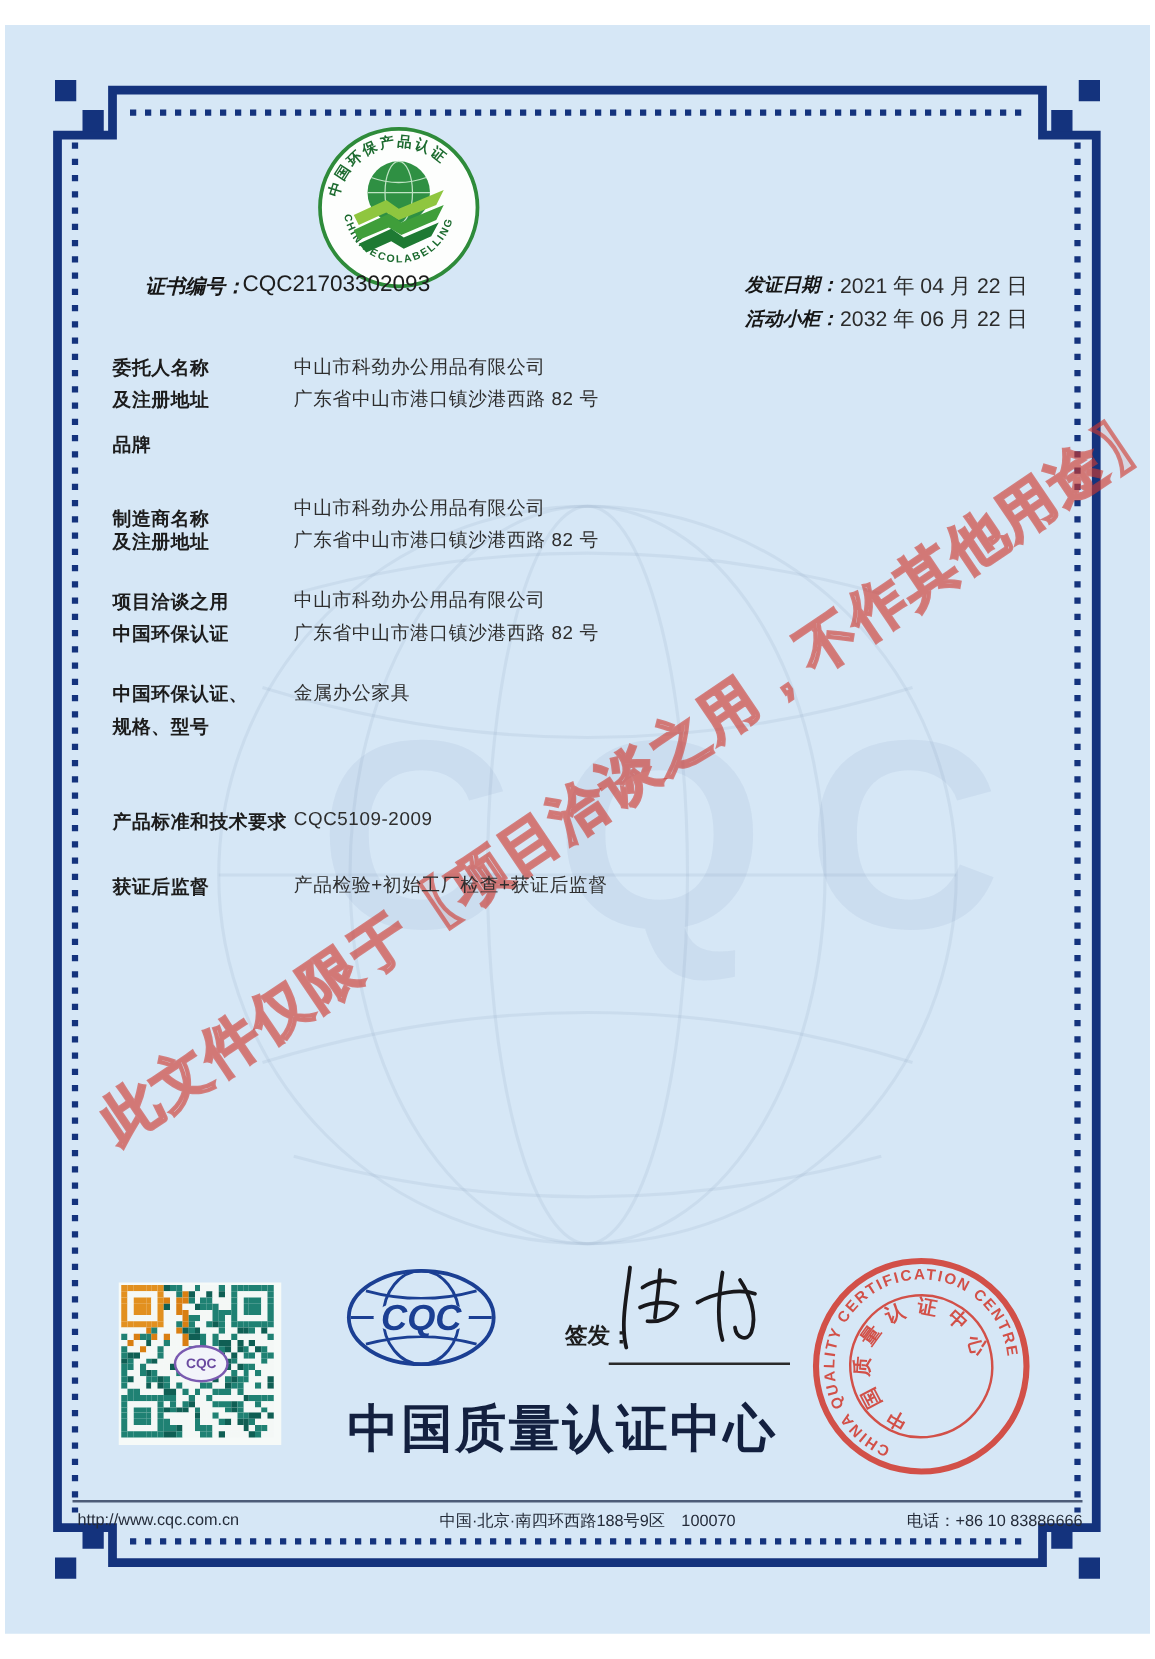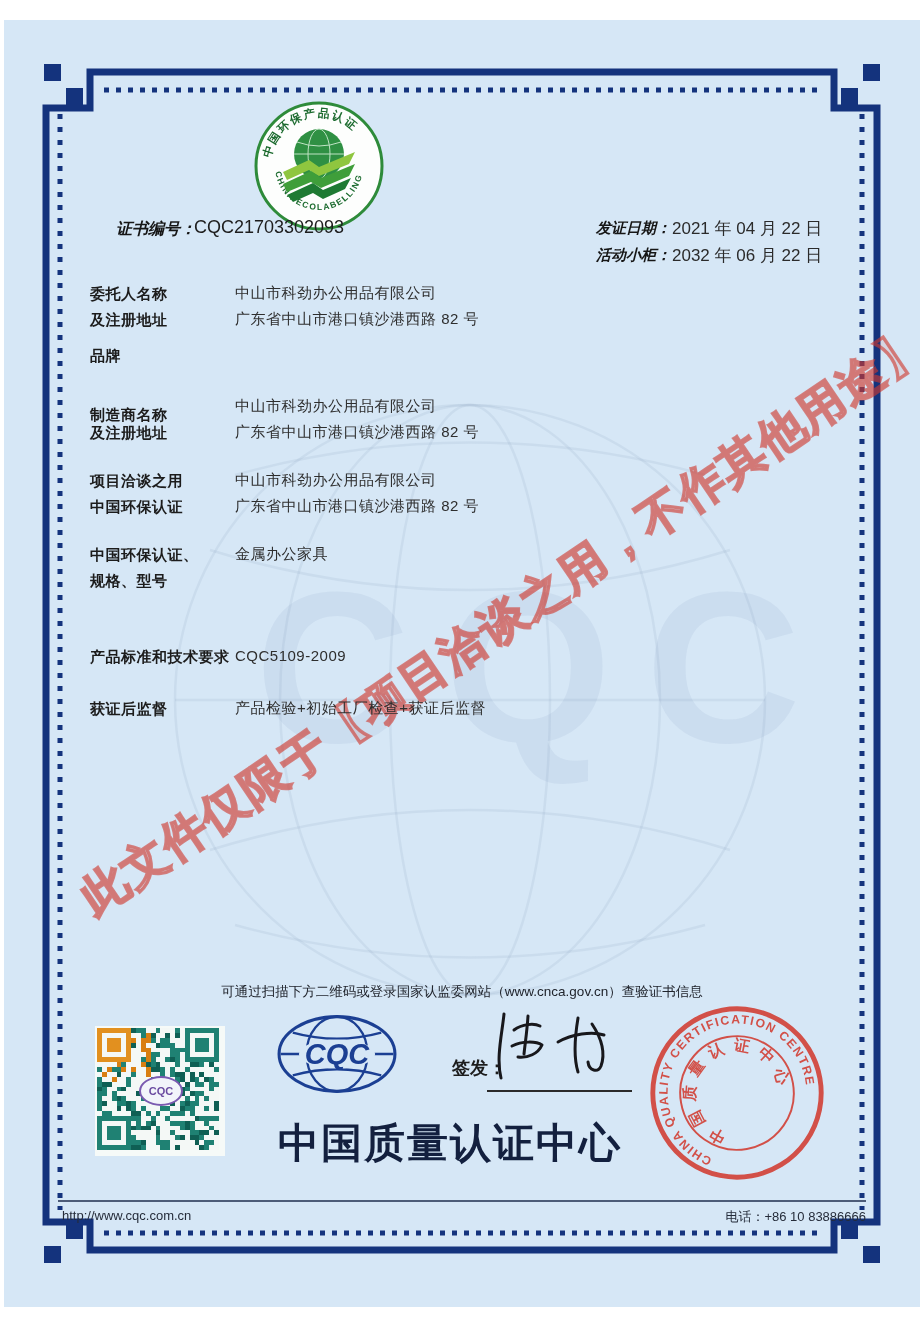--- a/index.html
+++ b/index.html
@@ -141,21 +141,20 @@
 
   <span class="flabel" style="top:546px">中国环保认证、</span>
   <span class="flabel" style="top:572px">规格、型号</span>
   <span class="fval" style="top:545px">金属办公家具</span>
 
   <span class="flabel" style="top:648px">产品标准和技术要求</span>
   <span class="fval" style="top:647px">CQC5109-2009</span>
   <span class="flabel" style="top:700px">获证后监督</span>
   <span class="fval" style="top:699px">产品检验+初始工厂检查+获证后监督</span>
 
-  <div class="verify">可通过扫描下方二维码或登录国家认监委网站（www.cnca.gov.cn）查验证书信息</div>
 
   <div class="qr-wrap">
     <div class="qr-grid">
         <div style="background: rgb(226, 144, 31);"></div>
         <div style="background: rgb(226, 144, 31);"></div>
         <div style="background: rgb(226, 144, 31);"></div>
         <div style="background: rgb(226, 144, 31);"></div>
         <div style="background: rgb(226, 144, 31);"></div>
         <div style="background: rgb(226, 144, 31);"></div>
         <div style="background: rgb(226, 144, 31);"></div>
@@ -822,14 +821,15 @@
         <textPath href="#stampEn" startOffset="38">CHINA  QUALITY  CERTIFICATION  CENTRE</textPath>
       </text>
       <text font-size="16" font-weight="700" fill="#d23c31" letter-spacing="8">
         <textPath href="#stampCn" startOffset="18">中国质量认证中心</textPath>
       </text>
     </g>
   </svg>
 
   <div class="foot-rule"></div>
   <span class="foot-web">http://www.cqc.com.cn</span>
+  <span class="foot-addr">中国·北京·南四环西路188号9区　100070</span>
   <span class="foot-phone">电话：+86 10 83886666</span>
 </div>
 
 </body></html>

